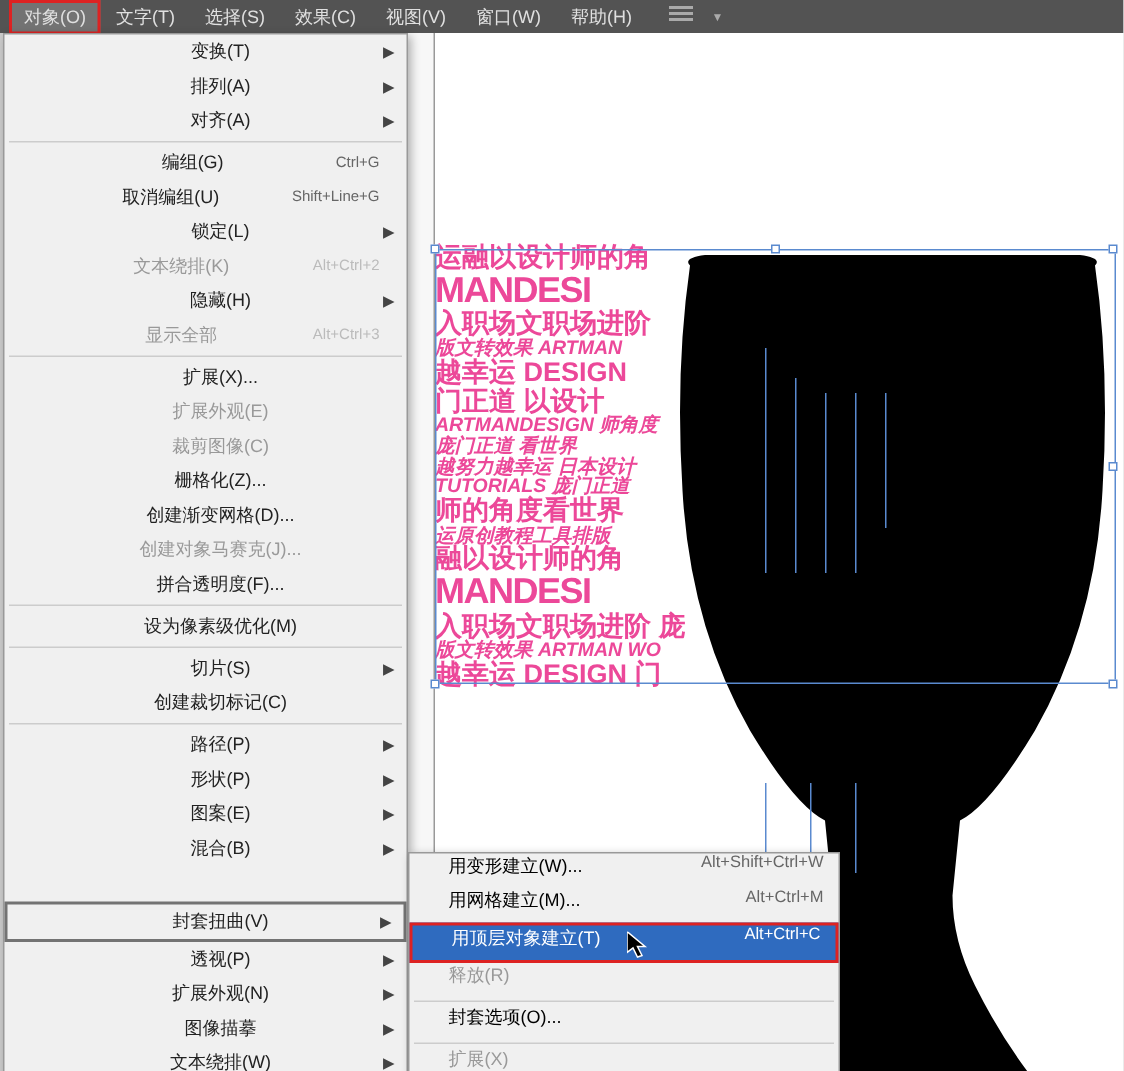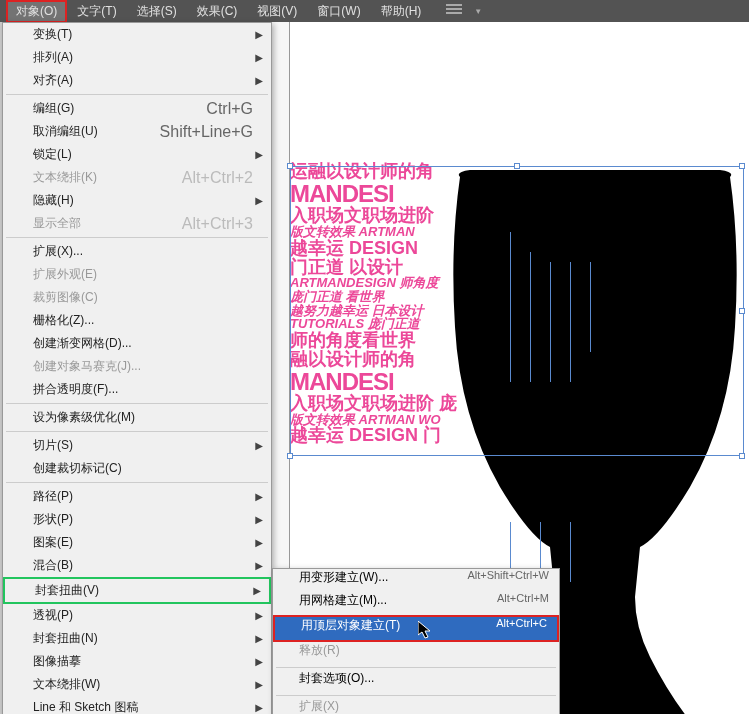--- a/index.html
+++ b/index.html
@@ -16,27 +16,27 @@
 .artwork-text .big { font-size: 24px; letter-spacing: -1px; }
 .artwork-text .med { font-size: 18px; }
 .artwork-text .sm { font-size: 13px; font-style: italic; }
 .silhouette { position: absolute; left: 150px; top: 145px; width: 310px; height: 560px; }
 .silhouette svg { width: 100%; height: 100%; }
 .lines { position: absolute; left: 170px; top: 180px; }
 .lines .vline { position: absolute; width: 1px; background: #5a8acf; }
 .bbox { position: absolute; border: 1px solid #5a8acf; }
 .handle { position: absolute; width: 6px; height: 6px; background: #fff; border: 1px solid #5a8acf; }
 .dropdown { position: absolute; left: 2px; top: 22px; width: 270px; background: #f0f0f0; border: 1px solid #999; box-shadow: 2px 2px 6px rgba(0,0,0,0.3); font-size: 12px; color: #222; }
-.menu-row { display: flex; align-items: center; height: 23px; padding: 0 10px 0 30px; position: relative; }
+.menu-row { display: flex; align-items: center; height: 23px; padding: 0 10px 0 30px; position: relative; text-align: center; }
 .menu-row.disabled { color: #999; }
 .menu-row .label { flex: 1; }
-.menu-row .shortcut { color: #666; font-size: 16px; margin-right: 8px; }
+.menu-row .shortcut { color: #666; font-size: 10px; margin-right: 8px; }
 .menu-row.disabled .shortcut { color: #bbb; }
 .menu-row .arrow { position: absolute; right: 8px; font-size: 10px; color: #444; }
-.menu-row.highlighted { border: 2px solid #22c55e; height: 27px; }
+.menu-row.highlighted { border: 2px solid #737373; height: 27px; margin-top: 24px; }
 .sep { height: 1px; background: #ccc; margin: 2px 3px; }
 .submenu { position: absolute; left: 272px; top: 568px; width: 288px; background: #f0f0f0; border: 1px solid #999; box-shadow: 2px 2px 6px rgba(0,0,0,0.3); font-size: 12px; }
 .sub-row { display: flex; align-items: flex-start; height: 23px; padding: 0 10px 0 26px; }
 .sub-row .label { flex: 1; }
 .sub-row .shortcut { color: #666; font-size: 11px; }
 .sub-row.disabled { color: #999; }
 .sub-row.highlighted { background: #2f6bbf; color: #fff; border: 2px solid #d22; height: 27px; }
 .sub-row.highlighted .shortcut { color: #fff; }
 .cursor { position: absolute; left: 418px; top: 621px; pointer-events: none; z-index: 100; }
 </style>
@@ -69,20 +69,21 @@
     <div class="big">MANDESI</div>
     <div class="med">入职场文职场进阶</div>
     <div class="sm">版文转效果 ARTMAN</div>
     <div class="med">越幸运 DESIGN</div>
     <div class="med">门正道 以设计</div>
     <div class="sm">ARTMANDESIGN 师角度</div>
     <div class="sm">庞门正道 看世界</div>
     <div class="sm">越努力越幸运 日本设计</div>
     <div class="sm">TUTORIALS 庞门正道</div>
     <div class="med">师的角度看世界</div>
+    <div class="sm">运原创教程工具排版</div>
     <div class="med">融以设计师的角</div>
     <div class="big">MANDESI</div>
     <div class="med">入职场文职场进阶 庞</div>
     <div class="sm">版文转效果 ARTMAN WO</div>
     <div class="med">越幸运 DESIGN 门</div>
   </div>
 
   <div class="silhouette">
     <svg viewBox="0 0 310 560">
       <path d="M 20 10 Q 15 5 30 3 L 280 3 Q 295 5 290 10 Q 300 80 295 160 Q 290 250 250 320 Q 220 370 200 380 L 195 430 Q 195 460 210 490 Q 230 530 255 560 L 55 560 Q 80 530 100 490 Q 115 460 115 430 L 110 380 Q 90 370 60 320 Q 20 250 15 160 Q 10 80 20 10 Z" fill="#000"></path>
@@ -200,21 +201,21 @@
     </div>
     <div class="menu-row highlighted">
       <span class="label">封套扭曲(V)</span>
       <span class="arrow">▶</span>
     </div>
     <div class="menu-row">
       <span class="label">透视(P)</span>
       <span class="arrow">▶</span>
     </div>
     <div class="menu-row">
-      <span class="label">封套扭曲(N)</span>
+      <span class="label">扩展外观(N)</span>
       <span class="arrow">▶</span>
     </div>
     <div class="menu-row">
       <span class="label">图像描摹</span>
       <span class="arrow">▶</span>
     </div>
     <div class="menu-row">
       <span class="label">文本绕排(W)</span>
       <span class="arrow">▶</span>
     </div>

